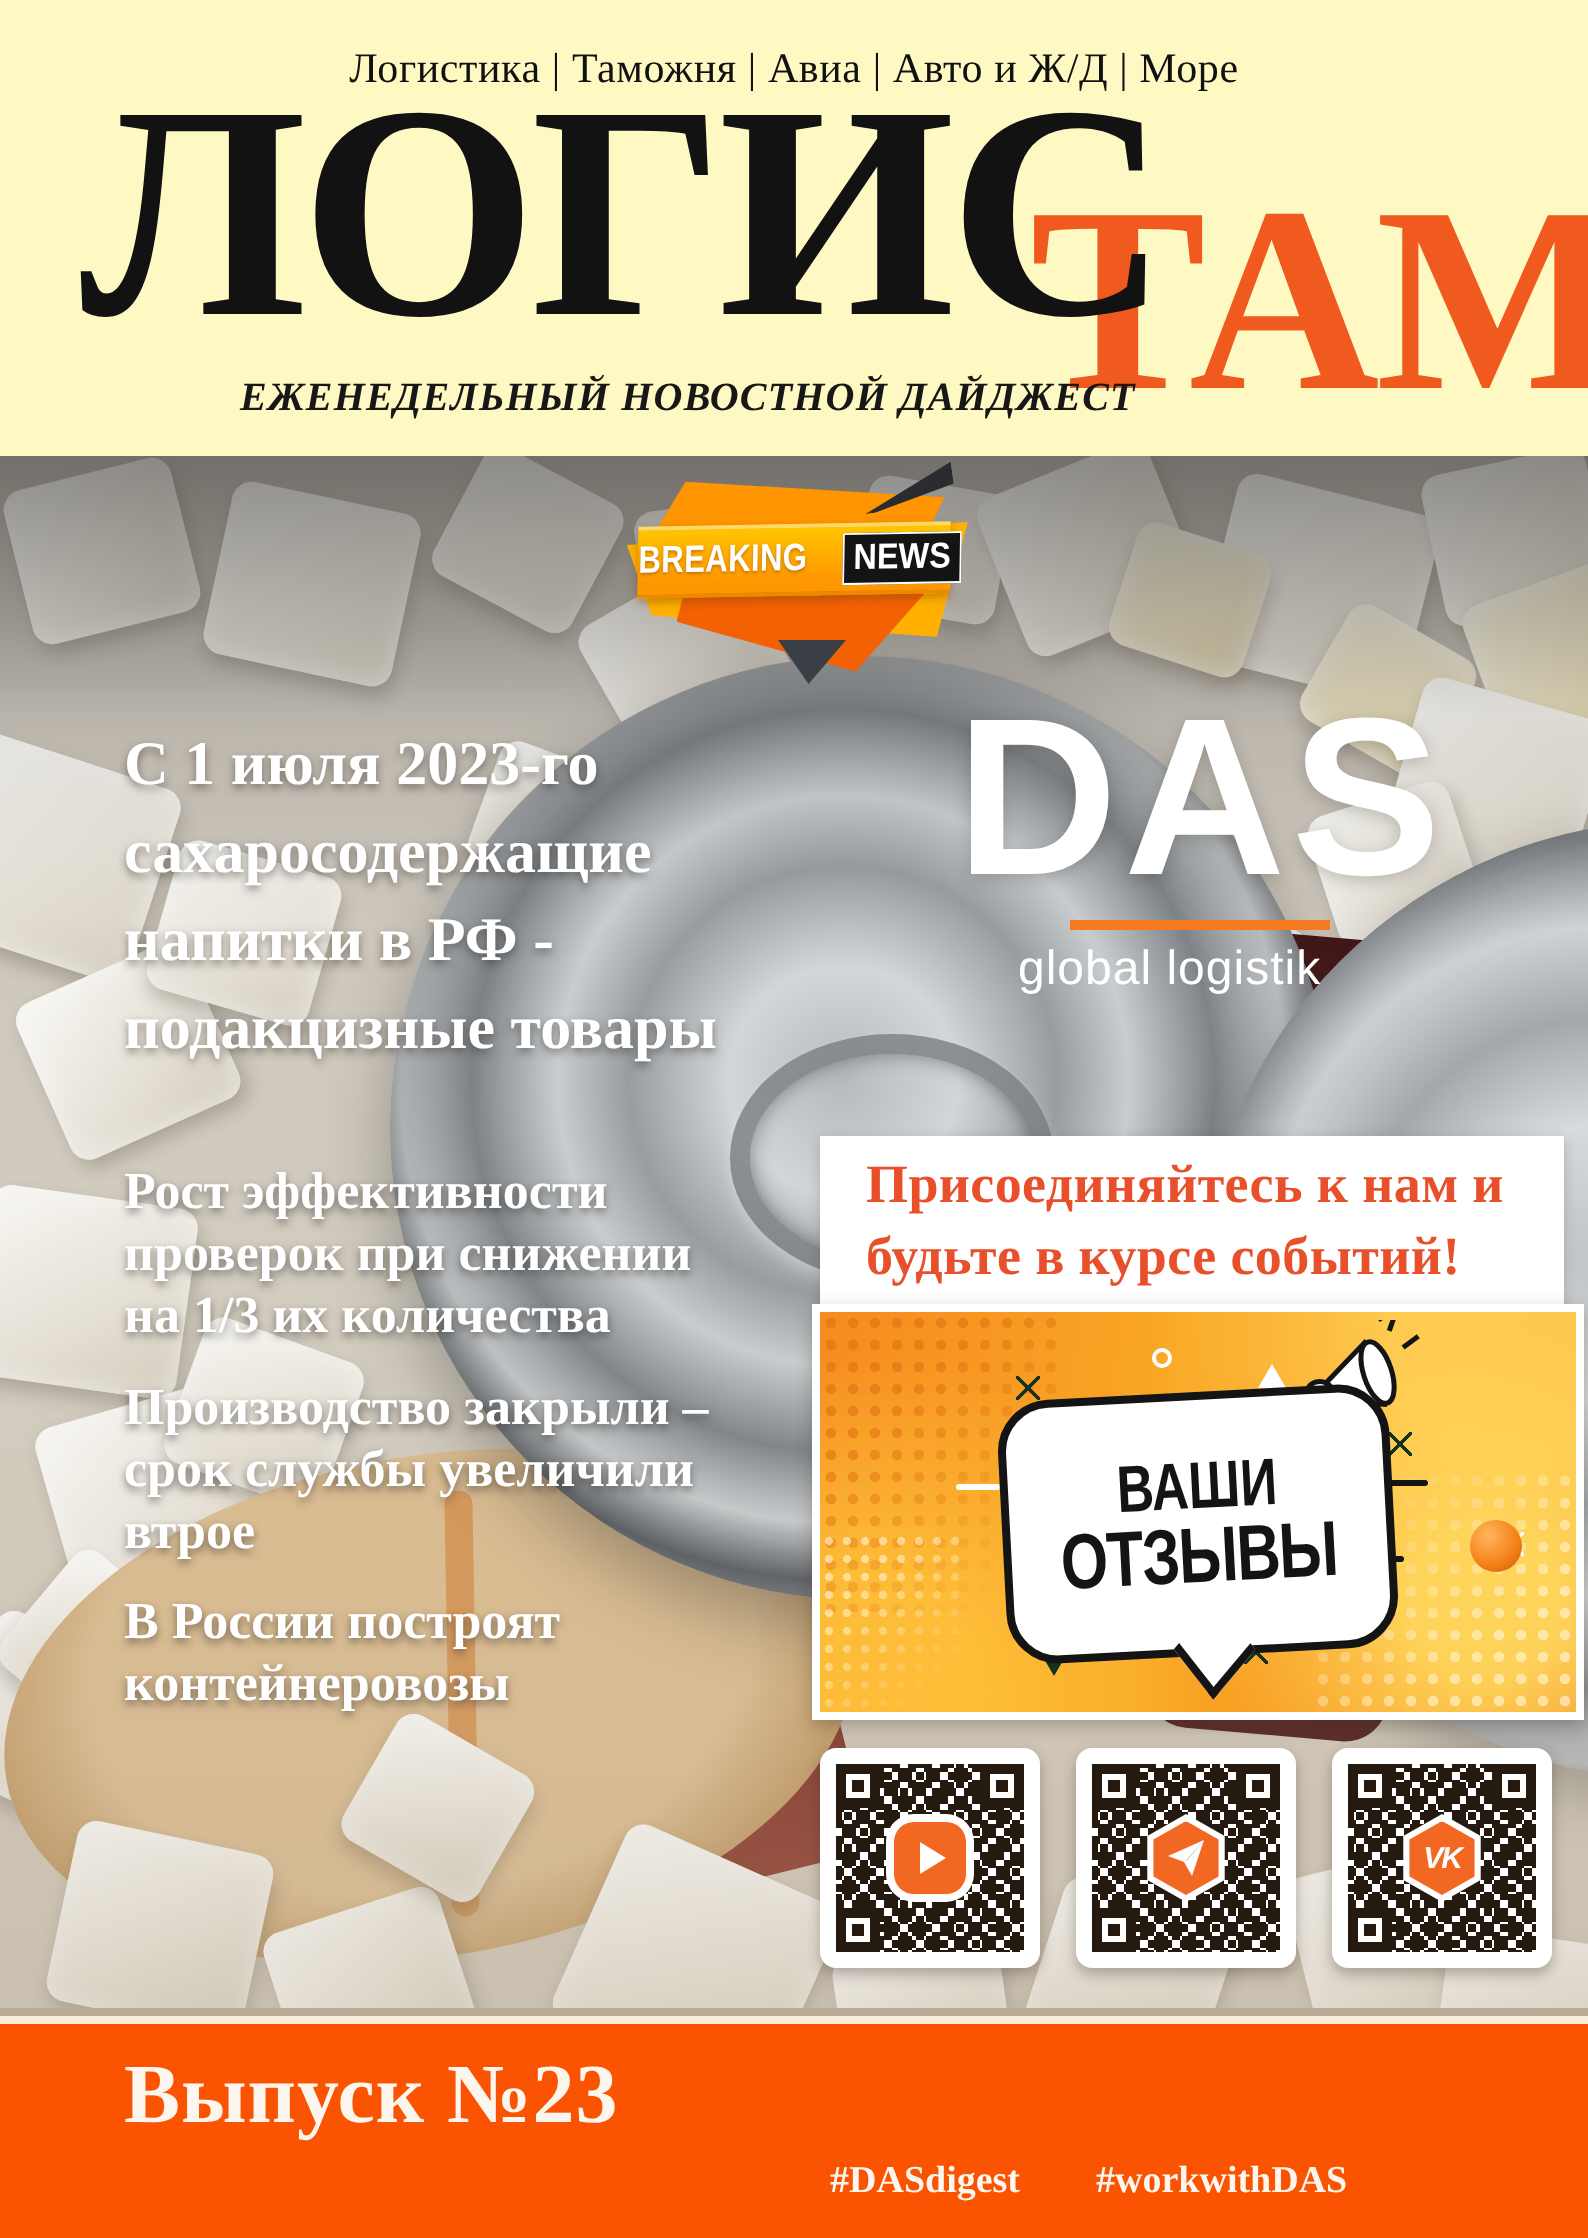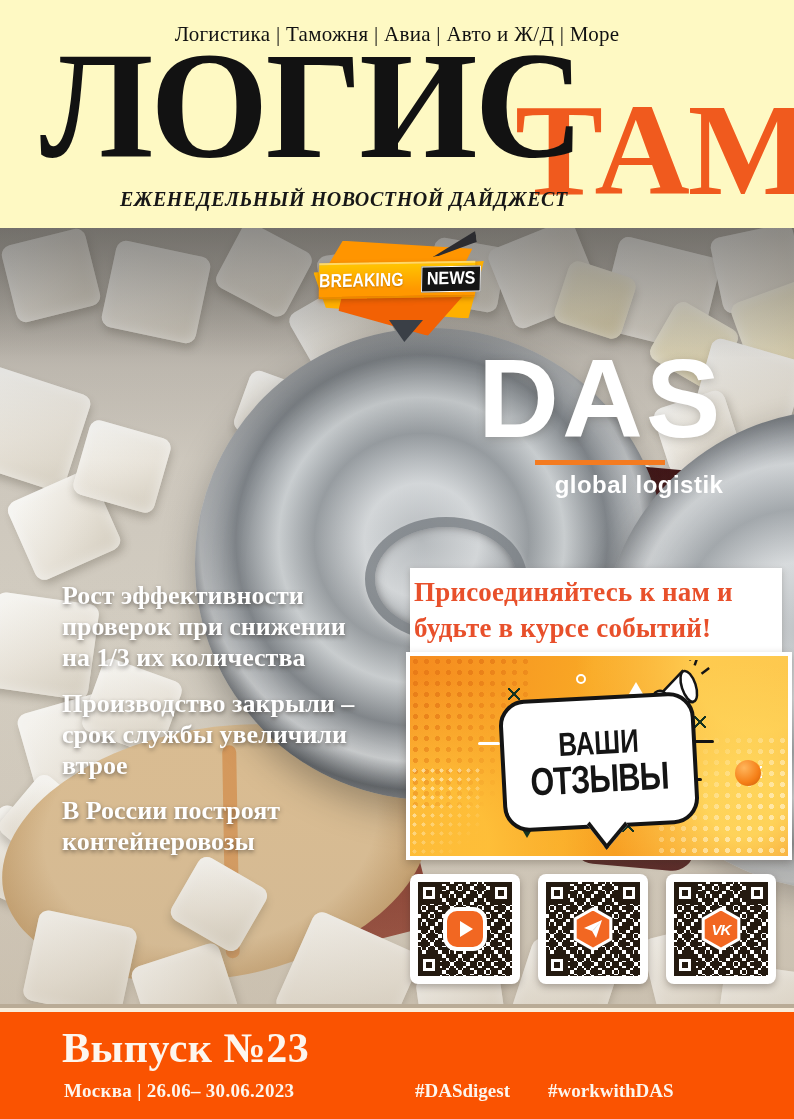--- a/index.html
+++ b/index.html
@@ -87,25 +87,25 @@
     text-shadow:0 2px 4px rgba(45,40,34,.5);}
   .news-list{position:absolute;left:62px;top:352px;z-index:6;}
   .news-item{white-space:pre-line;font-size:26px;font-weight:700;line-height:1.2;
     color:#fff;margin-bottom:14px;text-shadow:0 2px 4px rgba(45,40,34,.55);}
 
   
   .das{position:absolute;left:478px;top:118px;z-index:6;font-family:"Liberation Sans",sans-serif;}
   .das-name{font-size:112px;font-weight:700;letter-spacing:3px;line-height:.95;color:#fff;
     text-shadow:0 2px 8px rgba(60,55,48,.25);}
   .das-line{width:130px;height:5px;background:var(--das-underline);margin:8px 0 6px 57px;}
-  .das-sub{font-size:24px;font-weight:700;color:#fff;margin-left:58px;letter-spacing:.5px;text-align:right;}
+  .das-sub{font-size:24px;font-weight:400;color:#fff;margin-left:31px;letter-spacing:.5px;}
 
   
   .join-box{position:absolute;left:410px;top:340px;width:372px;z-index:6;background:#fff;
-    padding:7px 4px 9px;box-shadow:0 2px 6px rgba(60,50,40,.25);}
+    padding:7px 23px 9px;box-shadow:0 2px 6px rgba(60,50,40,.25);}
   .join-text{white-space:pre-line;font-size:27px;font-weight:700;line-height:1.33;
     color:var(--label-orange);letter-spacing:.2px;}
 
   
   .banner{position:absolute;left:406px;top:424px;width:386px;height:208px;z-index:6;
     background:#fff;padding:4px;box-shadow:0 3px 8px rgba(60,50,40,.3);}
   .banner-inner{position:relative;width:100%;height:100%;overflow:hidden;
     background:
       radial-gradient(circle at 88% 72%,rgba(255,214,92,.95) 0 10%,rgba(255,214,92,0) 38%),
       radial-gradient(circle at 6% 94%,rgba(255,196,60,.85) 0 14%,rgba(255,196,60,0) 42%),
@@ -241,20 +241,24 @@
       <div class="bn-shape bn-s3"></div>
       <div class="bn-shape bn-s2"></div>
       <div class="bn-shape bn-s4"></div>
       <div class="bn-shape bn-s5"></div>
       <div class="bn-bar">
         <span class="bn-breaking">BREAKING</span>
         <span class="bn-news">NEWS</span>
       </div>
     </div>
 
+    <div class="headline">С 1 июля 2023-го
+сахаросодержащие
+напитки в РФ -
+подакцизные товары</div>
 
     <div class="news-list">
       <div class="news-item">Рост эффективности
 проверок при снижении
 на 1/3 их количества</div>
       <div class="news-item">Производство закрыли –
 срок службы увеличили
 втрое</div>
       <div class="news-item">В России построят
 контейнеровозы</div>
@@ -343,17 +347,16 @@
             </div>
           </div>
         </div>
       </div>
     </div>
   </div>
 
   <div class="divider"></div>
   <div class="footer">
     <div class="issue">Выпуск №23</div>
-    <div class="loc-date">Москва | 26.06– 30.06.2023</div>
     <div class="hashtag hash1">#DASdigest</div>
     <div class="hashtag hash2">#workwithDAS</div>
   </div>
 </div>
 
 </body></html>

